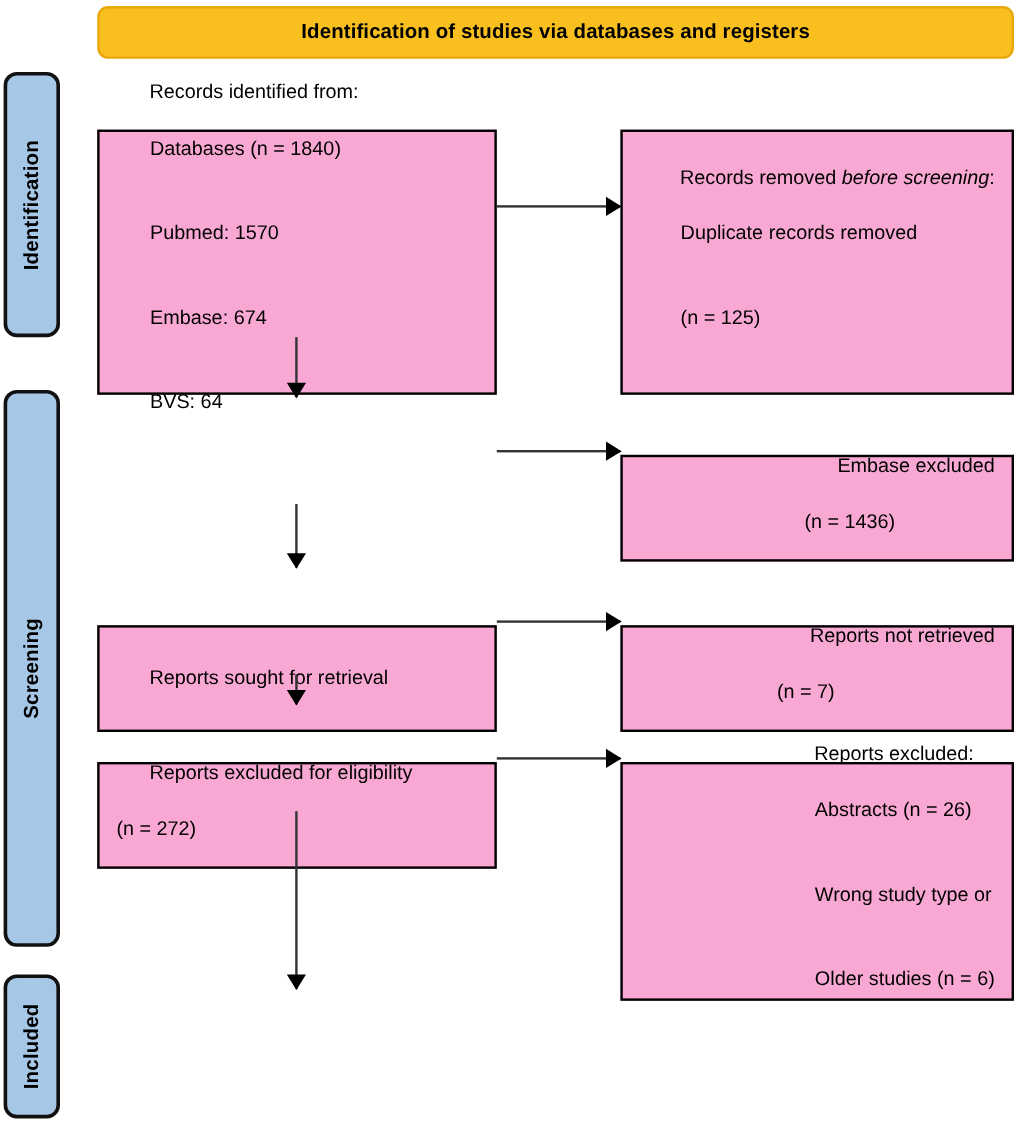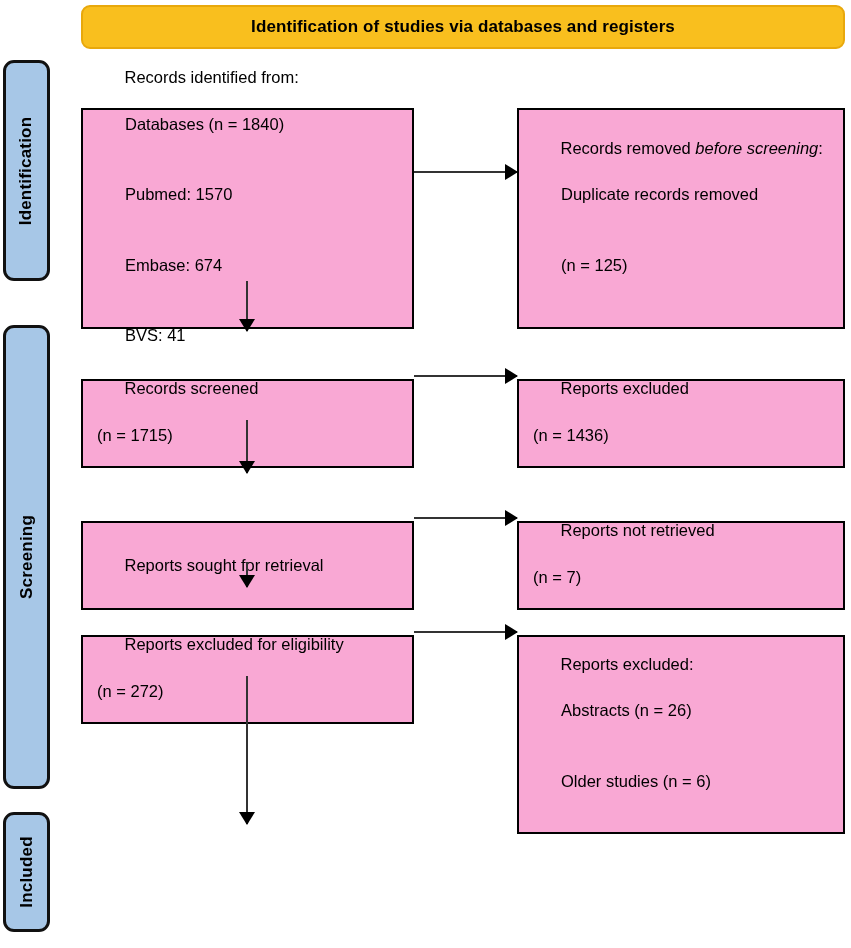--- a/index.html
+++ b/index.html
@@ -85,21 +85,21 @@
   }
   .flow-box .box-text .ind {
     display: block;
     padding-left: 28px;
   }
   .flow-box .box-text em {
     font-style: italic;
   }
 
   .col-left  { left: 81px;  width: 333px; }
-  .col-right { left: 517px; width: 328px; }
+  .col-right { left: 517px; width: 328px; justify-content: flex-end; }
 
   #box-records-identified { top: 60px;  height: 221px; }
   #box-records-removed    { top: 60px;  height: 221px; }
   #box-records-screened   { top: 331px; height: 89px;  }
   #box-records-excluded   { top: 331px; height: 89px;  }
   #box-reports-sought     { top: 473px; height: 89px;  }
   #box-reports-not-retrieved { top: 473px; height: 89px; }
   #box-reports-assessed   { top: 587px; height: 89px;  }
   #box-reports-excluded   { top: 587px; height: 199px; }
   #box-studies-included   { top: 824px; height: 108px; }
@@ -166,42 +166,36 @@
   <div class="stage-pill" id="stage-included">
     <span class="stage-label">Included</span>
   </div>
 
   <div class="flow-box col-left" id="box-records-identified">
     <div class="box-text">
       <span>Records identified from:</span>
       <span class="ind">Databases (n = 1840)</span>
       <span class="ind">Pubmed: 1570</span>
       <span class="ind">Embase: 674</span>
-      <span class="ind">BVS: 41</span>
+      <span class="ind">BVS: 64</span>
     </div>
   </div>
 
   <div class="flow-box col-right" id="box-records-removed">
     <div class="box-text">
       <span>Records removed </span><em>before screening</em><span>:</span>
       <span class="ind">Duplicate records removed</span>
       <span class="ind">(n = 125)</span>
     </div>
   </div>
 
-  <div class="flow-box col-left" id="box-records-screened">
-    <div class="box-text">
-      <span>Records screened</span>
-      <span style="display:block">(n = 1715)</span>
-    </div>
-  </div>
 
   <div class="flow-box col-right" id="box-records-excluded">
     <div class="box-text">
-      <span>Reports excluded</span>
+      <span>Embase excluded</span>
       <span style="display:block">(n = 1436)</span>
     </div>
   </div>
 
   <div class="flow-box col-left" id="box-reports-sought">
     <div class="box-text">
       <span>Reports sought for retrieval</span>
     </div>
   </div>
 
@@ -216,20 +210,21 @@
     <div class="box-text">
       <span>Reports excluded for eligibility</span>
       <span style="display:block">(n = 272)</span>
     </div>
   </div>
 
   <div class="flow-box col-right" id="box-reports-excluded">
     <div class="box-text">
       <span>Reports excluded:</span>
       <span class="ind">Abstracts (n = 26)</span>
+      <span class="ind">Wrong study type or</span>
       <span class="ind">Older studies (n = 6)</span>
     </div>
   </div>
 
 
   <div class="conn-v" id="conn-v-1">
     <span class="arrowhead"></span>
   </div>
   <div class="conn-v" id="conn-v-2">
     <span class="arrowhead"></span>

